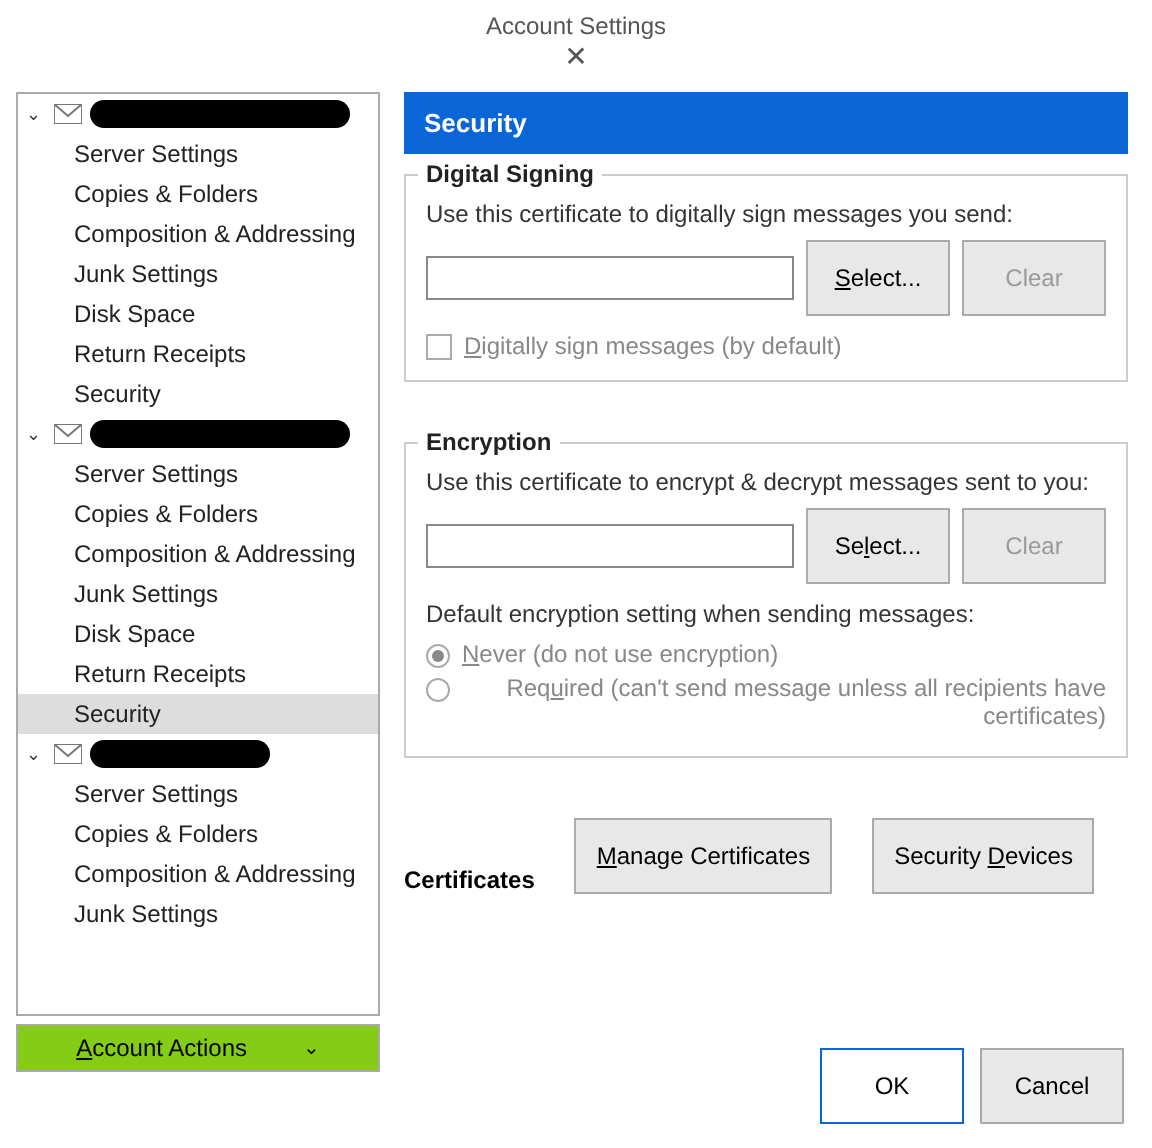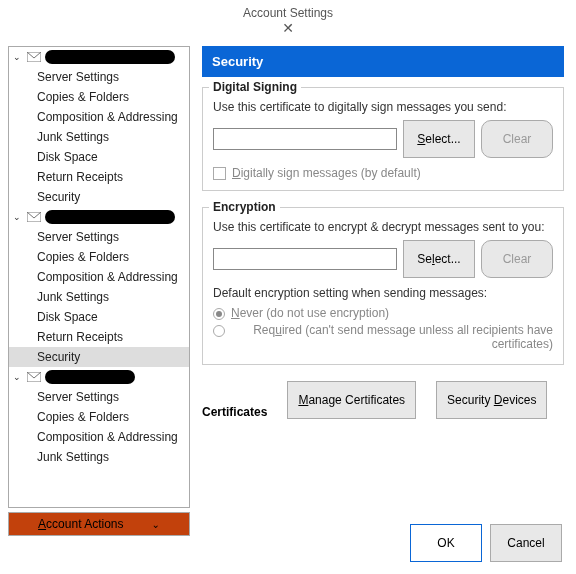--- a/index.html
+++ b/index.html
@@ -8,32 +8,32 @@
 .close-x { font-size: 14px; color: #555; cursor: pointer; }
 .content { display: flex; padding: 4px 8px; gap: 8px; }
 .sidebar { width: 182px; height: 462px; border: 1px solid #aaa; overflow-y: scroll; background: #fff; }
 .acct-row { display: flex; align-items: center; padding: 3px 4px; gap: 4px; }
 .twisty { font-size: 9px; color: #333; width: 10px; display: inline-block; }
 .env-icon { width: 14px; height: 10px; display: inline-block; }
 .env-icon svg { display: block; }
 .redact { display: inline-block; height: 14px; border-radius: 7px; background: #000; }
 .tree-item { padding: 3px 6px 3px 28px; color: #222; cursor: default; white-space: nowrap; overflow: hidden; }
 .tree-item.selected { background: #ddd; }
-.actions-btn { margin-top: 4px; width: 182px; height: 24px; border: 1px solid #aaa; background: #c2410c; display: flex; align-items: center; justify-content: center; gap: 28px; cursor: pointer; }
+.actions-btn { margin-top: 4px; width: 182px; height: 24px; border: 1px solid #aaa; background: #84cc16; display: flex; align-items: center; justify-content: center; gap: 28px; cursor: pointer; }
 .actions-btn .chev { font-size: 10px; }
 .main { flex: 1; padding: 0 4px; }
 .hdr { background: #0a66d6; color: #fff; padding: 8px 10px; font-weight: bold; font-size: 13px; margin-bottom: 10px; }
 .intro { color: #333; margin-bottom: 14px; line-height: 1.35; }
-.group { border: 1px solid #ccc; padding: 8px 10px 10px 10px; margin-bottom: 16px; position: relative; }
+.group { border: 1px solid #ccc; padding: 8px 10px 10px 10px; margin-bottom: 30px; position: relative; }
 .group-title { position: absolute; top: -8px; left: 6px; background: #fff; padding: 0 4px; font-weight: bold; color: #222; }
 .hint { color: #333; margin: 4px 0 6px 0; }
 .row { display: flex; gap: 6px; align-items: center; margin-bottom: 8px; }
 .cert-input { flex: 1; height: 22px; border: 1px solid #888; padding: 0 4px; background: #fff; }
 .btn { height: 38px; min-width: 72px; border: 1px solid #aaa; background: #e8e8e8; padding: 0 10px; cursor: pointer; }
-.btn[disabled] { color: #9a9a9a; cursor: default; border-radius: 10px; }
+.btn[disabled] { color: #9a9a9a; cursor: default; }
 .btn .ux { text-decoration: underline; }
 .cbwrap { display: flex; align-items: center; gap: 6px; color: #888; }
 .cb { width: 13px; height: 13px; border: 1px solid #aaa; background: #fff; }
 .radiolabel { color: #888; display: flex; align-items: flex-start; gap: 6px; margin: 3px 0; text-align: right; }
 .radio { width: 12px; height: 12px; border: 1px solid #aaa; border-radius: 50%; margin-top: 2px; flex-shrink: 0; position: relative; }
 .radio.checked::after { content: ""; position: absolute; top: 2px; left: 2px; width: 6px; height: 6px; border-radius: 50%; background: #888; }
 .certs-row { display: flex; align-items: flex-end; gap: 20px; }
 .certs-label { font-weight: bold; }
 .footer { position: absolute; bottom: 12px; right: 14px; display: flex; gap: 8px; }
 .btn.ok { border: 1px solid #0a66d6; background: #fff; min-width: 72px; }

